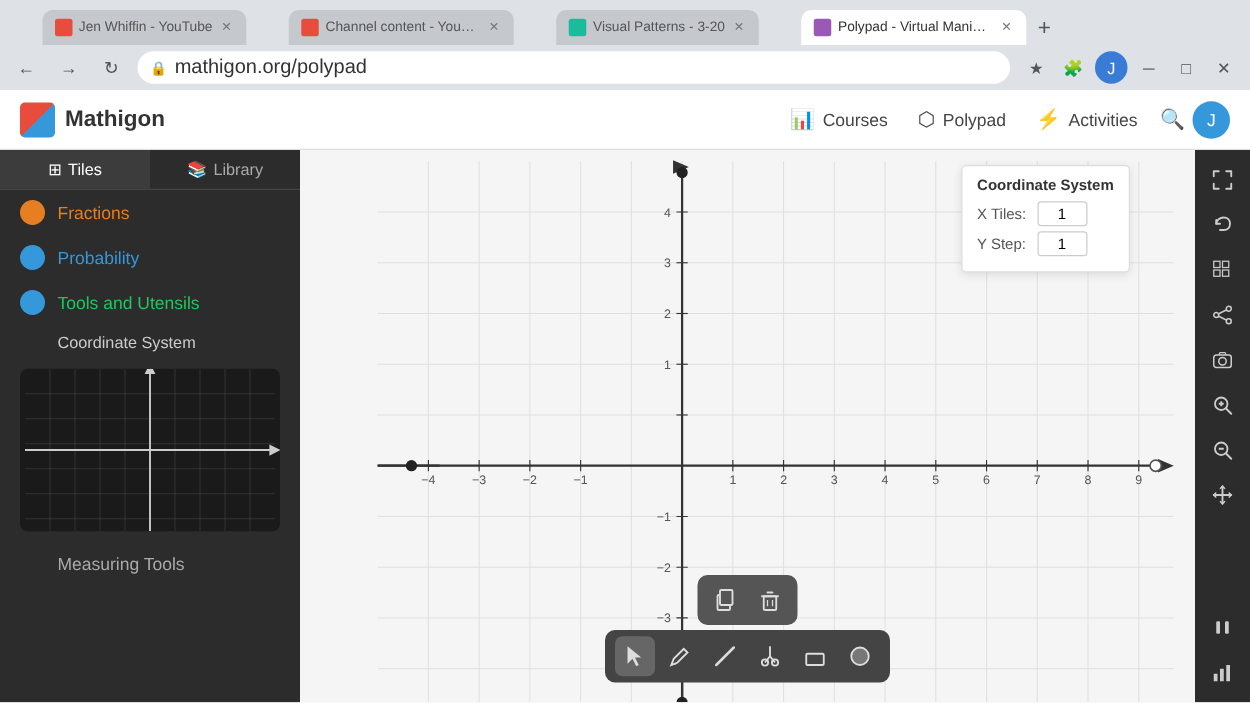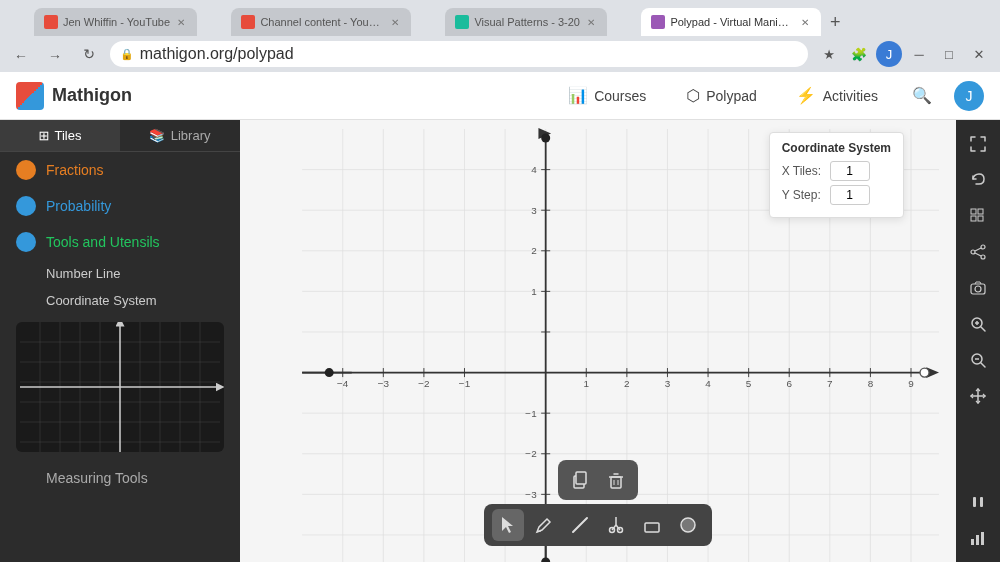--- a/index.html
+++ b/index.html
@@ -19,21 +19,21 @@
     .nav-btn { width: 26px; height: 26px; border-radius: 50%; display: flex; align-items: center; justify-content: center; font-size: 14px; color: #555; cursor: pointer; }
     .omnibox { flex: 1; height: 26px; background: #fff; border-radius: 13px; display: flex; align-items: center; padding: 0 10px; font-size: 12px; color: #333; gap: 6px; }
     .omnibox-icon { font-size: 11px; color: #888; }
     .browser-actions { display: flex; gap: 4px; align-items: center; }
     .browser-action-btn { width: 26px; height: 26px; border-radius: 50%; display: flex; align-items: center; justify-content: center; font-size: 13px; color: #555; cursor: pointer; }
 
     
     .app { display: flex; flex-direction: column; height: 490px; }
 
     
-    .top-nav { height: 48px; background: #fff; border-bottom: 1px solid #e0e0e0; display: flex; align-items: center; padding: 0 16px; gap: 16px; }
+    .top-nav { height: 48px; background: #fff; border-bottom: 1px solid #e0e0e0; display: flex; align-items: center; padding: 0 16px; }
     .logo { display: flex; align-items: center; gap: 8px; font-size: 18px; font-weight: bold; color: #333; }
     .logo-icon { width: 28px; height: 28px; background: linear-gradient(135deg, #e74c3c 50%, #3498db 50%); border-radius: 4px; }
     .nav-spacer { flex: 1; }
     .nav-item { display: flex; align-items: center; gap: 6px; padding: 6px 12px; border-radius: 6px; font-size: 14px; color: #444; cursor: pointer; }
     .nav-search { width: 32px; height: 32px; display: flex; align-items: center; justify-content: center; cursor: pointer; border-radius: 50%; }
     .nav-avatar { width: 30px; height: 30px; border-radius: 50%; background: #3498db; display: flex; align-items: center; justify-content: center; color: #fff; font-size: 14px; cursor: pointer; }
 
     
     .content { display: flex; flex: 1; overflow: hidden; }
 
@@ -179,23 +179,20 @@
           <div class="cat-icon" style="background:#3498db;"></div>
           <span style="color:#3498db;font-weight:500;">Probability</span>
         </div>
 
         <div class="sidebar-category">
           <div class="cat-icon" style="background:#3498db;"></div>
           <span style="color:#22c55e;font-weight:500;">Tools and Utensils</span>
         </div>
 
         <div class="sidebar-sub">
-          <div class="sidebar-sub-item">
-            <span>Number Line</span>
-          </div>
           <div class="sidebar-sub-item">
             <span>Coordinate System</span>
           </div>
         </div>
 
         <div class="sidebar-preview">
           <svg width="100%" height="100%" viewBox="0 0 200 130">
 
             <g stroke="#444" stroke-width="0.5">
               <line x1="0" y1="20" x2="200" y2="20"></line>

